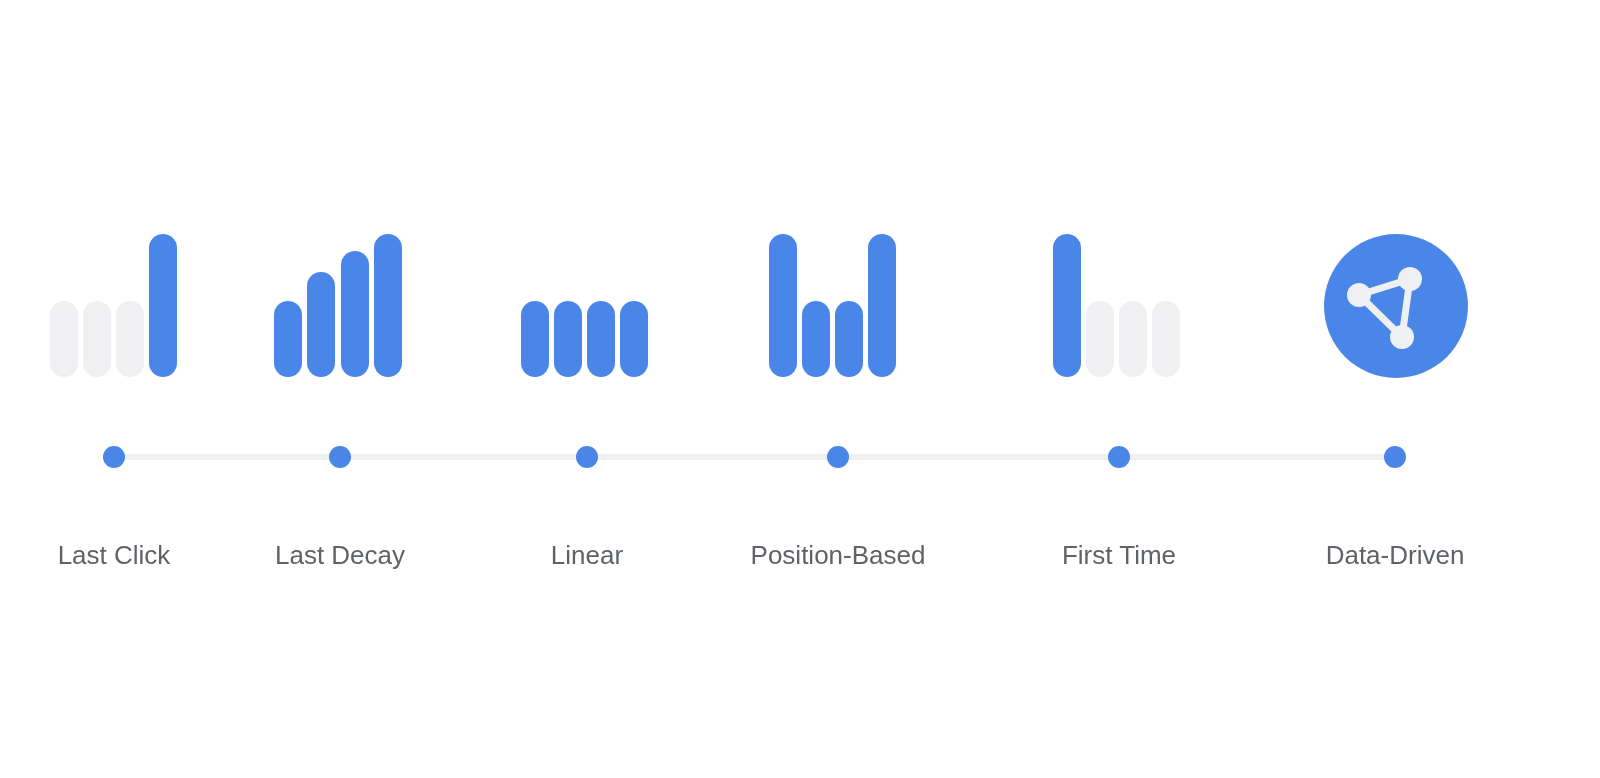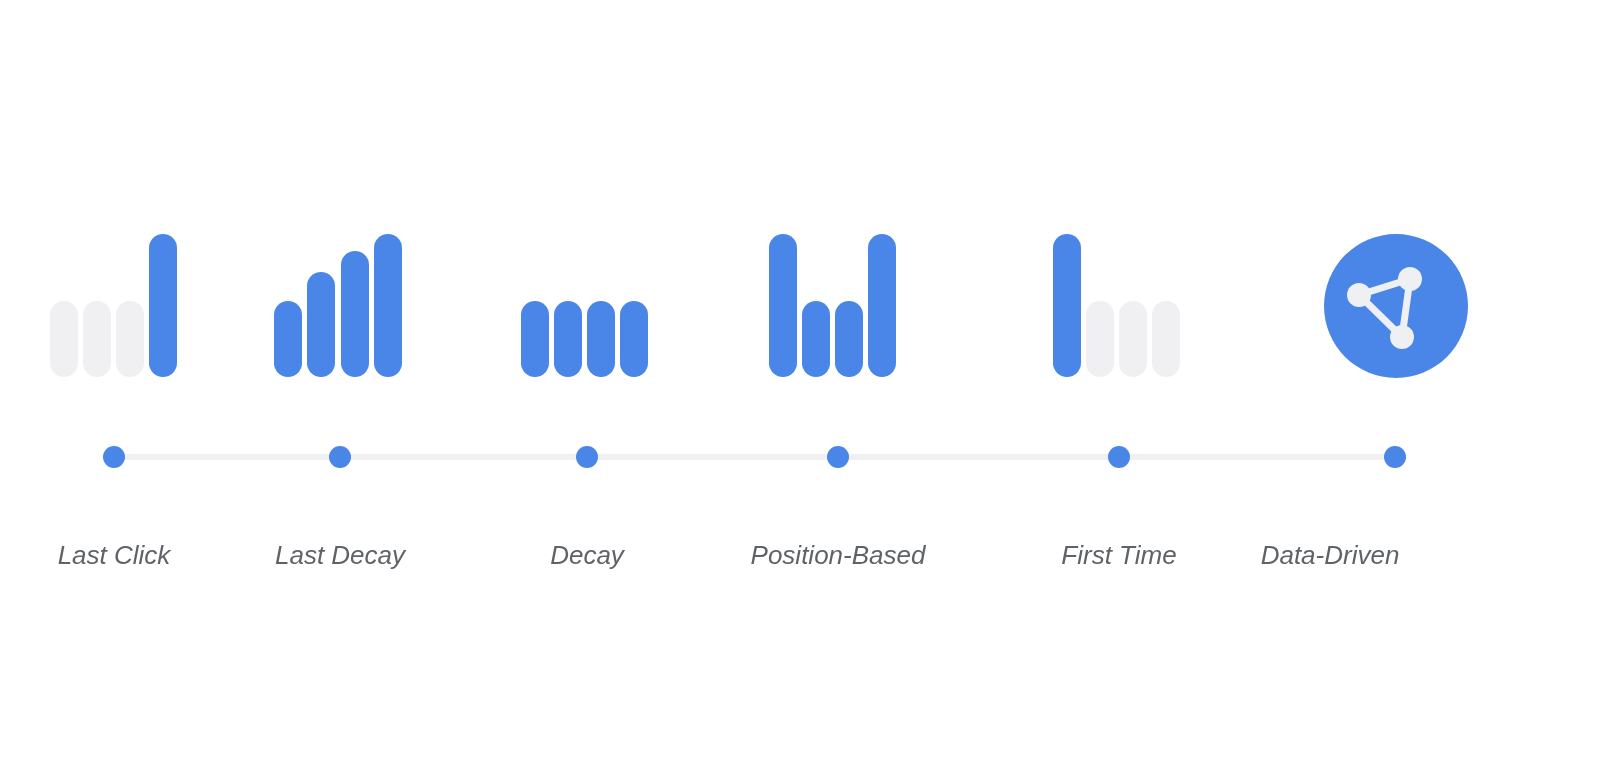--- a/index.html
+++ b/index.html
@@ -1,20 +1,20 @@
 <!DOCTYPE html>
 <html><head>
 <meta charset="utf-8">
 <style>
   html, body { margin:0; padding:0; background:#ffffff; }
   body { width:1600px; height:778px; position:relative; overflow:hidden; font-family:"Liberation Sans", sans-serif; }
   .bar { position:absolute; width:28px; border-radius:14px; }
   .timeline { position:absolute; left:115px; top:454px; width:1282px; height:6px; background:#f0f0f2; border-radius:3px; }
   .dot { position:absolute; width:22px; height:22px; border-radius:50%; background:#4a86e8; top:446px; }
-  .label { position:absolute; top:540px; font-size:26px; color:#5f6368; transform:translateX(-50%); white-space:nowrap;font-style:italic; }
+  .label { position:absolute; top:540px; font-size:26px; color:#5f6368; transform:translateX(-50%); white-space:nowrap; }
   .dd-circle { position:absolute; left:1324px; top:234px; width:144px; height:144px; border-radius:50%; background:#4a86e8; }
 </style>
 </head>
 <body>
 
 <div>
   <div class="bar" style="left:50px;top:301px;height:76px;background:#f0f0f2"></div>
   <div class="bar" style="left:83px;top:301px;height:76px;background:#f0f0f2"></div>
   <div class="bar" style="left:116px;top:301px;height:76px;background:#f0f0f2"></div>
   <div class="bar" style="left:149px;top:234px;height:143px;background:#4a86e8"></div>
@@ -64,16 +64,16 @@
 <div class="timeline"></div>
 <div class="dot" style="left:103px"></div>
 <div class="dot" style="left:329px"></div>
 <div class="dot" style="left:576px"></div>
 <div class="dot" style="left:827px"></div>
 <div class="dot" style="left:1108px"></div>
 <div class="dot" style="left:1384px"></div>
 
 <div class="label" style="left:114px">Last Click</div>
 <div class="label" style="left:340px">Last Decay</div>
-<div class="label" style="left:587px">Decay</div>
+<div class="label" style="left:587px">Linear</div>
 <div class="label" style="left:838px">Position-Based</div>
 <div class="label" style="left:1119px">First Time</div>
-<div class="label" style="left:1330px">Data-Driven</div>
+<div class="label" style="left:1395px">Data-Driven</div>
 
 </body></html>

